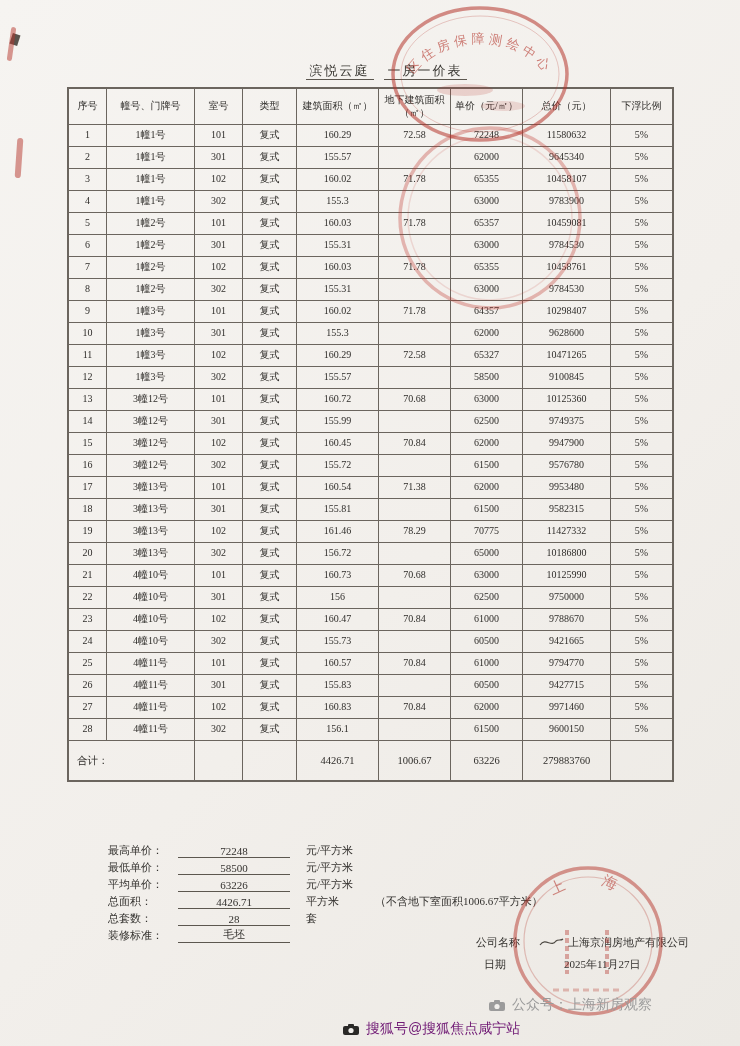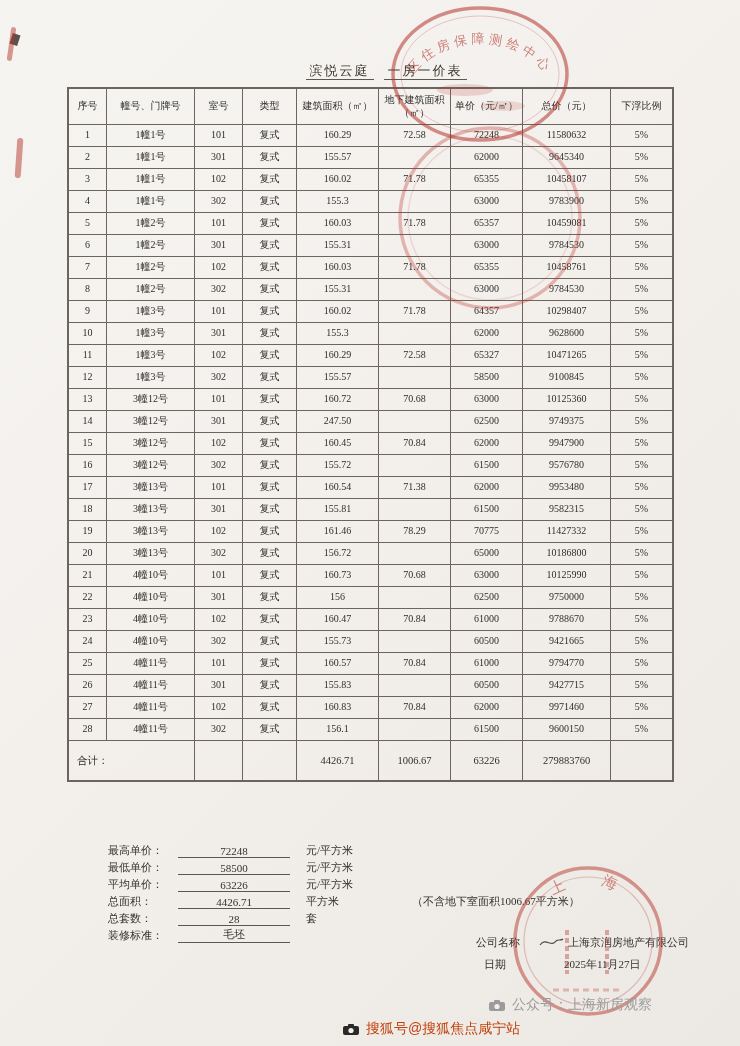--- a/index.html
+++ b/index.html
@@ -31,39 +31,39 @@
   .price tfoot td { height:40px; font-size:10.5px; }
   .price td.left { text-align:left; padding-left:8px; }
   table.price { outline:1px solid #6b655e; }
 
   
   .summary { position:absolute; left:108px; top:842px; font-size:11px; color:#33312e; }
   .sline { display:flex; align-items:flex-end; height:16px; margin-bottom:1px; white-space:nowrap; }
   .slabel { width:70px; }
   .svalue { width:112px; text-align:center; border-bottom:1px solid #5c574f; }
   .sunit  { margin-left:16px; }
-  .snote  { margin-left:73px;text-align:center; }
+  .snote  { margin-left:36px;text-align:center; }
 
   
   .footer { position:absolute; left:476px; top:931px; font-size:11px; color:#33312e; }
   .fline { display:flex; align-items:center; height:22px; white-space:nowrap; }
   .fline .lbl { width:58px; }
   .fline.date .lbl { padding-left:8px; }
   .squiggle { margin:0 4px; }
 
   
   .seal { position:absolute; pointer-events:none; z-index:5; }
   .seal-top { left:385px; top:2px; }
   .seal-mid { left:392px; top:118px; }
   .seal-bottom { left:505px; top:858px; }
 
   
   .bottombar { position:absolute; left:0; bottom:0; width:740px; height:52px; z-index:6; }
   .wechat { position:absolute; left:488px; top:2px; display:flex; align-items:center; gap:6px; color:#9b9b9b; font-size:14px; font-family:"Liberation Sans","DejaVu Sans",sans-serif; }
-  .sohu { position:absolute; left:342px; top:26px; display:flex; align-items:center; gap:6px; color:#c2410c; font-size:14px; font-family:"Liberation Sans","DejaVu Sans",sans-serif; }
+  .sohu { position:absolute; left:342px; top:26px; display:flex; align-items:center; gap:6px; color:#701a75; font-size:14px; font-family:"Liberation Sans","DejaVu Sans",sans-serif; }
 </style>
 </head>
 <body>
 
 <div class="page">
 
   <div class="corner-mark"></div>
   <div class="red-stroke s1"></div>
   <div class="red-stroke s2"></div>
 
@@ -238,21 +238,21 @@
           <td>70.68</td>
           <td>63000</td>
           <td>10125360</td>
           <td>5%</td>
         </tr>
         <tr>
           <td>14</td>
           <td>3幢12号</td>
           <td>301</td>
           <td>复式</td>
-          <td>247.50</td>
+          <td>155.99</td>
           <td></td>
           <td>62500</td>
           <td>9749375</td>
           <td>5%</td>
         </tr>
         <tr>
           <td>15</td>
           <td>3幢12号</td>
           <td>102</td>
           <td>复式</td>

